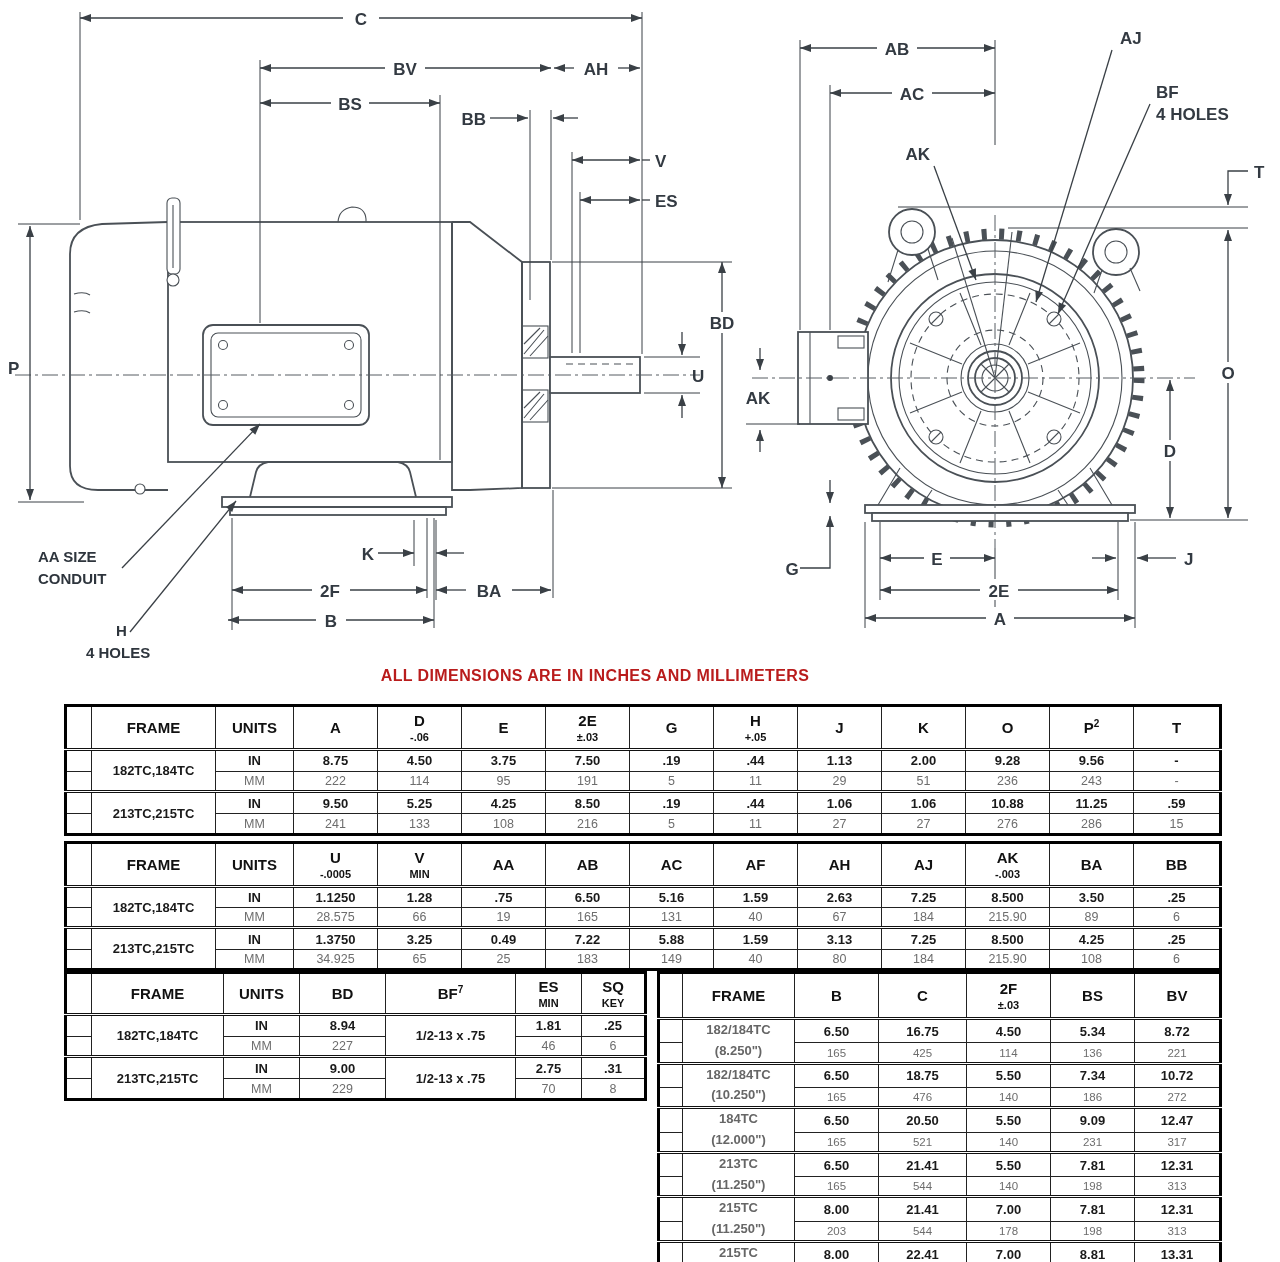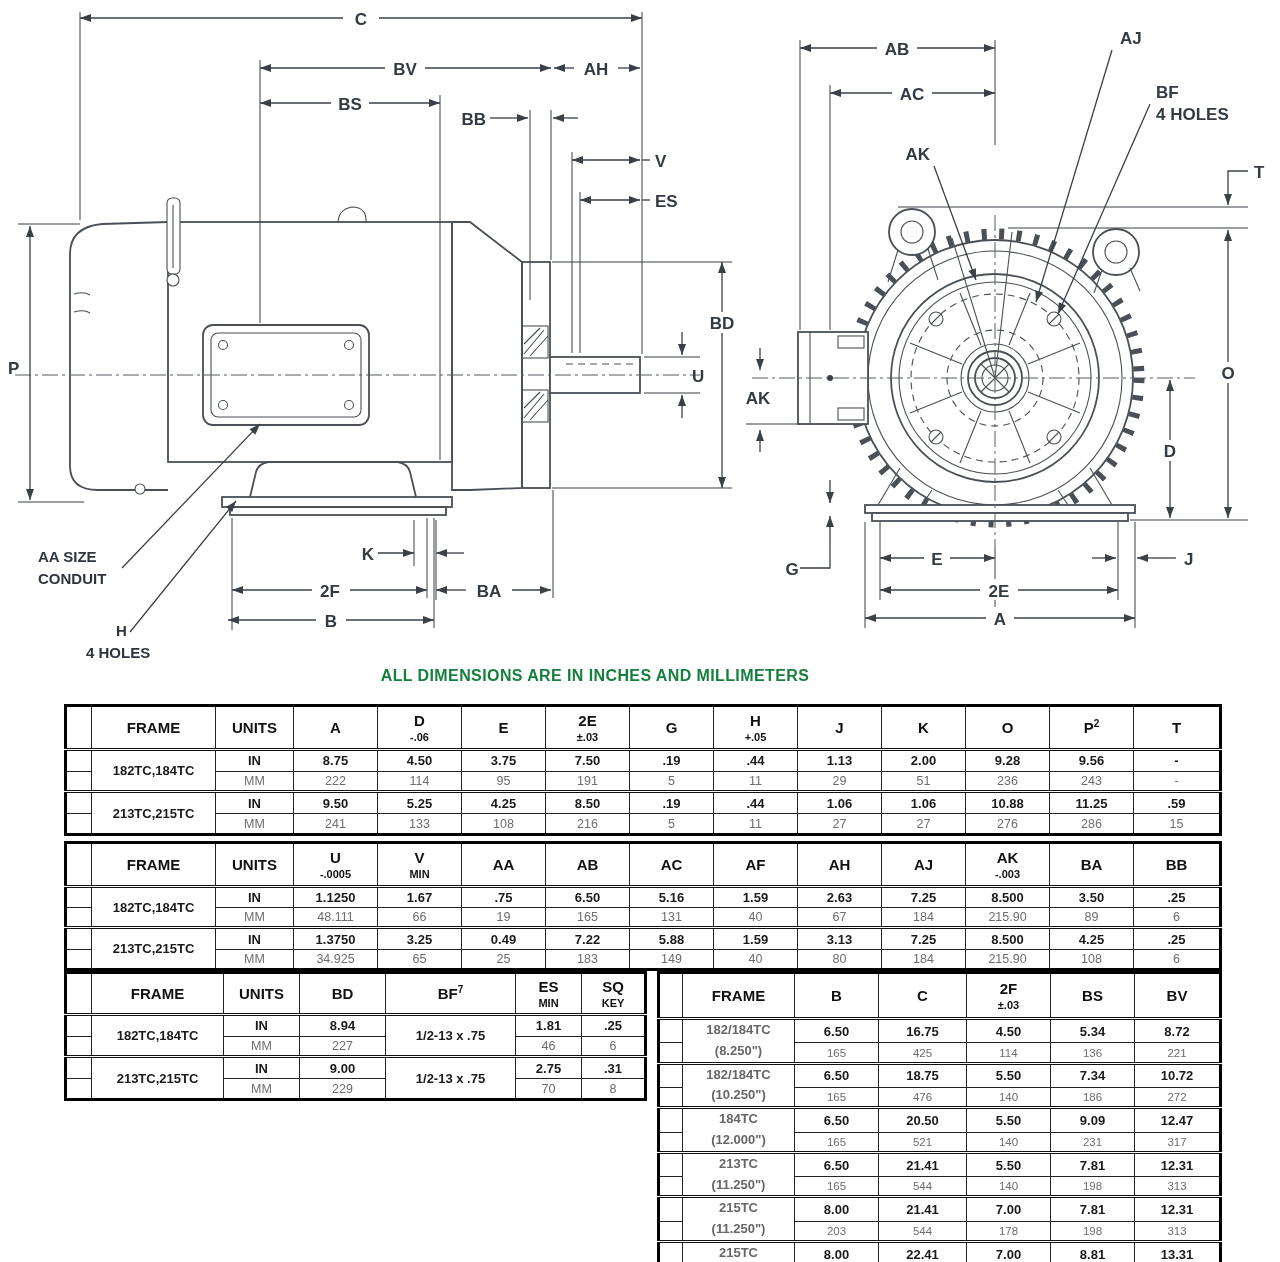--- a/index.html
+++ b/index.html
@@ -11,21 +11,21 @@
   .objw{fill:#fff;stroke:#4a5056;stroke-width:1.8;}
   .objw2{fill:#fff;stroke:#4a5056;stroke-width:1.1;}
   .dim{fill:none;stroke:#3a4046;stroke-width:1.3;}
   .ext{fill:none;stroke:#3a4046;stroke-width:1;}
   .cl{fill:none;stroke:#565c62;stroke-width:1;stroke-dasharray:16 4 3 4;}
   .dash{stroke-dasharray:7 5;}
   .lbl{font:bold 17px "Liberation Sans",sans-serif;fill:#333a42;}
   .lbl2{font:bold 15px "Liberation Sans",sans-serif;fill:#2e353d;}
   .lblbg{fill:#fff;}
   .section-title{position:absolute;top:667px;left:95px;width:1000px;text-align:center;
-      font:bold 16px "Liberation Sans",sans-serif;color:#15803d;letter-spacing:.4px;}
+      font:bold 16px "Liberation Sans",sans-serif;color:#b91c1c;letter-spacing:.4px;}
   .tbl{position:absolute;}
   .t1{left:64px;top:704px;width:1156px;height:132px;}
   .t2{left:64px;top:841px;width:1156px;height:130px;}
   .t3{left:64px;top:971px;width:580px;height:130px;}
   .t4{left:657px;top:971px;width:562px;height:286px;}
   .dim-table{border-collapse:collapse;width:100%;height:100%;table-layout:fixed;
       border:3px solid #000;background:#fff;}
   .dim-table th,.dim-table td{border:1px solid #222;text-align:center;vertical-align:middle;
       padding:0;overflow:hidden;white-space:nowrap;}
   .dim-table thead tr{height:44px;}
@@ -454,35 +454,35 @@
             <th><span class="h-main">BA</span></th>
             <th><span class="h-main">BB</span></th>
           </tr>
         </thead>
         <tbody>
           <tr class="in-row group-start">
             <td class="narrow"></td>
             <td class="frame-cell" rowspan="2">182TC,184TC</td>
             <td class="units-cell">IN</td>
             <td class="val">1.1250</td>
-            <td class="val">1.67</td>
+            <td class="val">1.28</td>
             <td class="val">.75</td>
             <td class="val">6.50</td>
             <td class="val">5.16</td>
             <td class="val">1.59</td>
             <td class="val">2.63</td>
             <td class="val">7.25</td>
             <td class="val">8.500</td>
             <td class="val">3.50</td>
             <td class="val">.25</td>
           </tr>
           <tr class="mm-row">
             <td class="narrow"></td>
             <td class="units-cell">MM</td>
-            <td class="val">48.111</td>
+            <td class="val">28.575</td>
             <td class="val">66</td>
             <td class="val">19</td>
             <td class="val">165</td>
             <td class="val">131</td>
             <td class="val">40</td>
             <td class="val">67</td>
             <td class="val">184</td>
             <td class="val">215.90</td>
             <td class="val">89</td>
             <td class="val">6</td>

